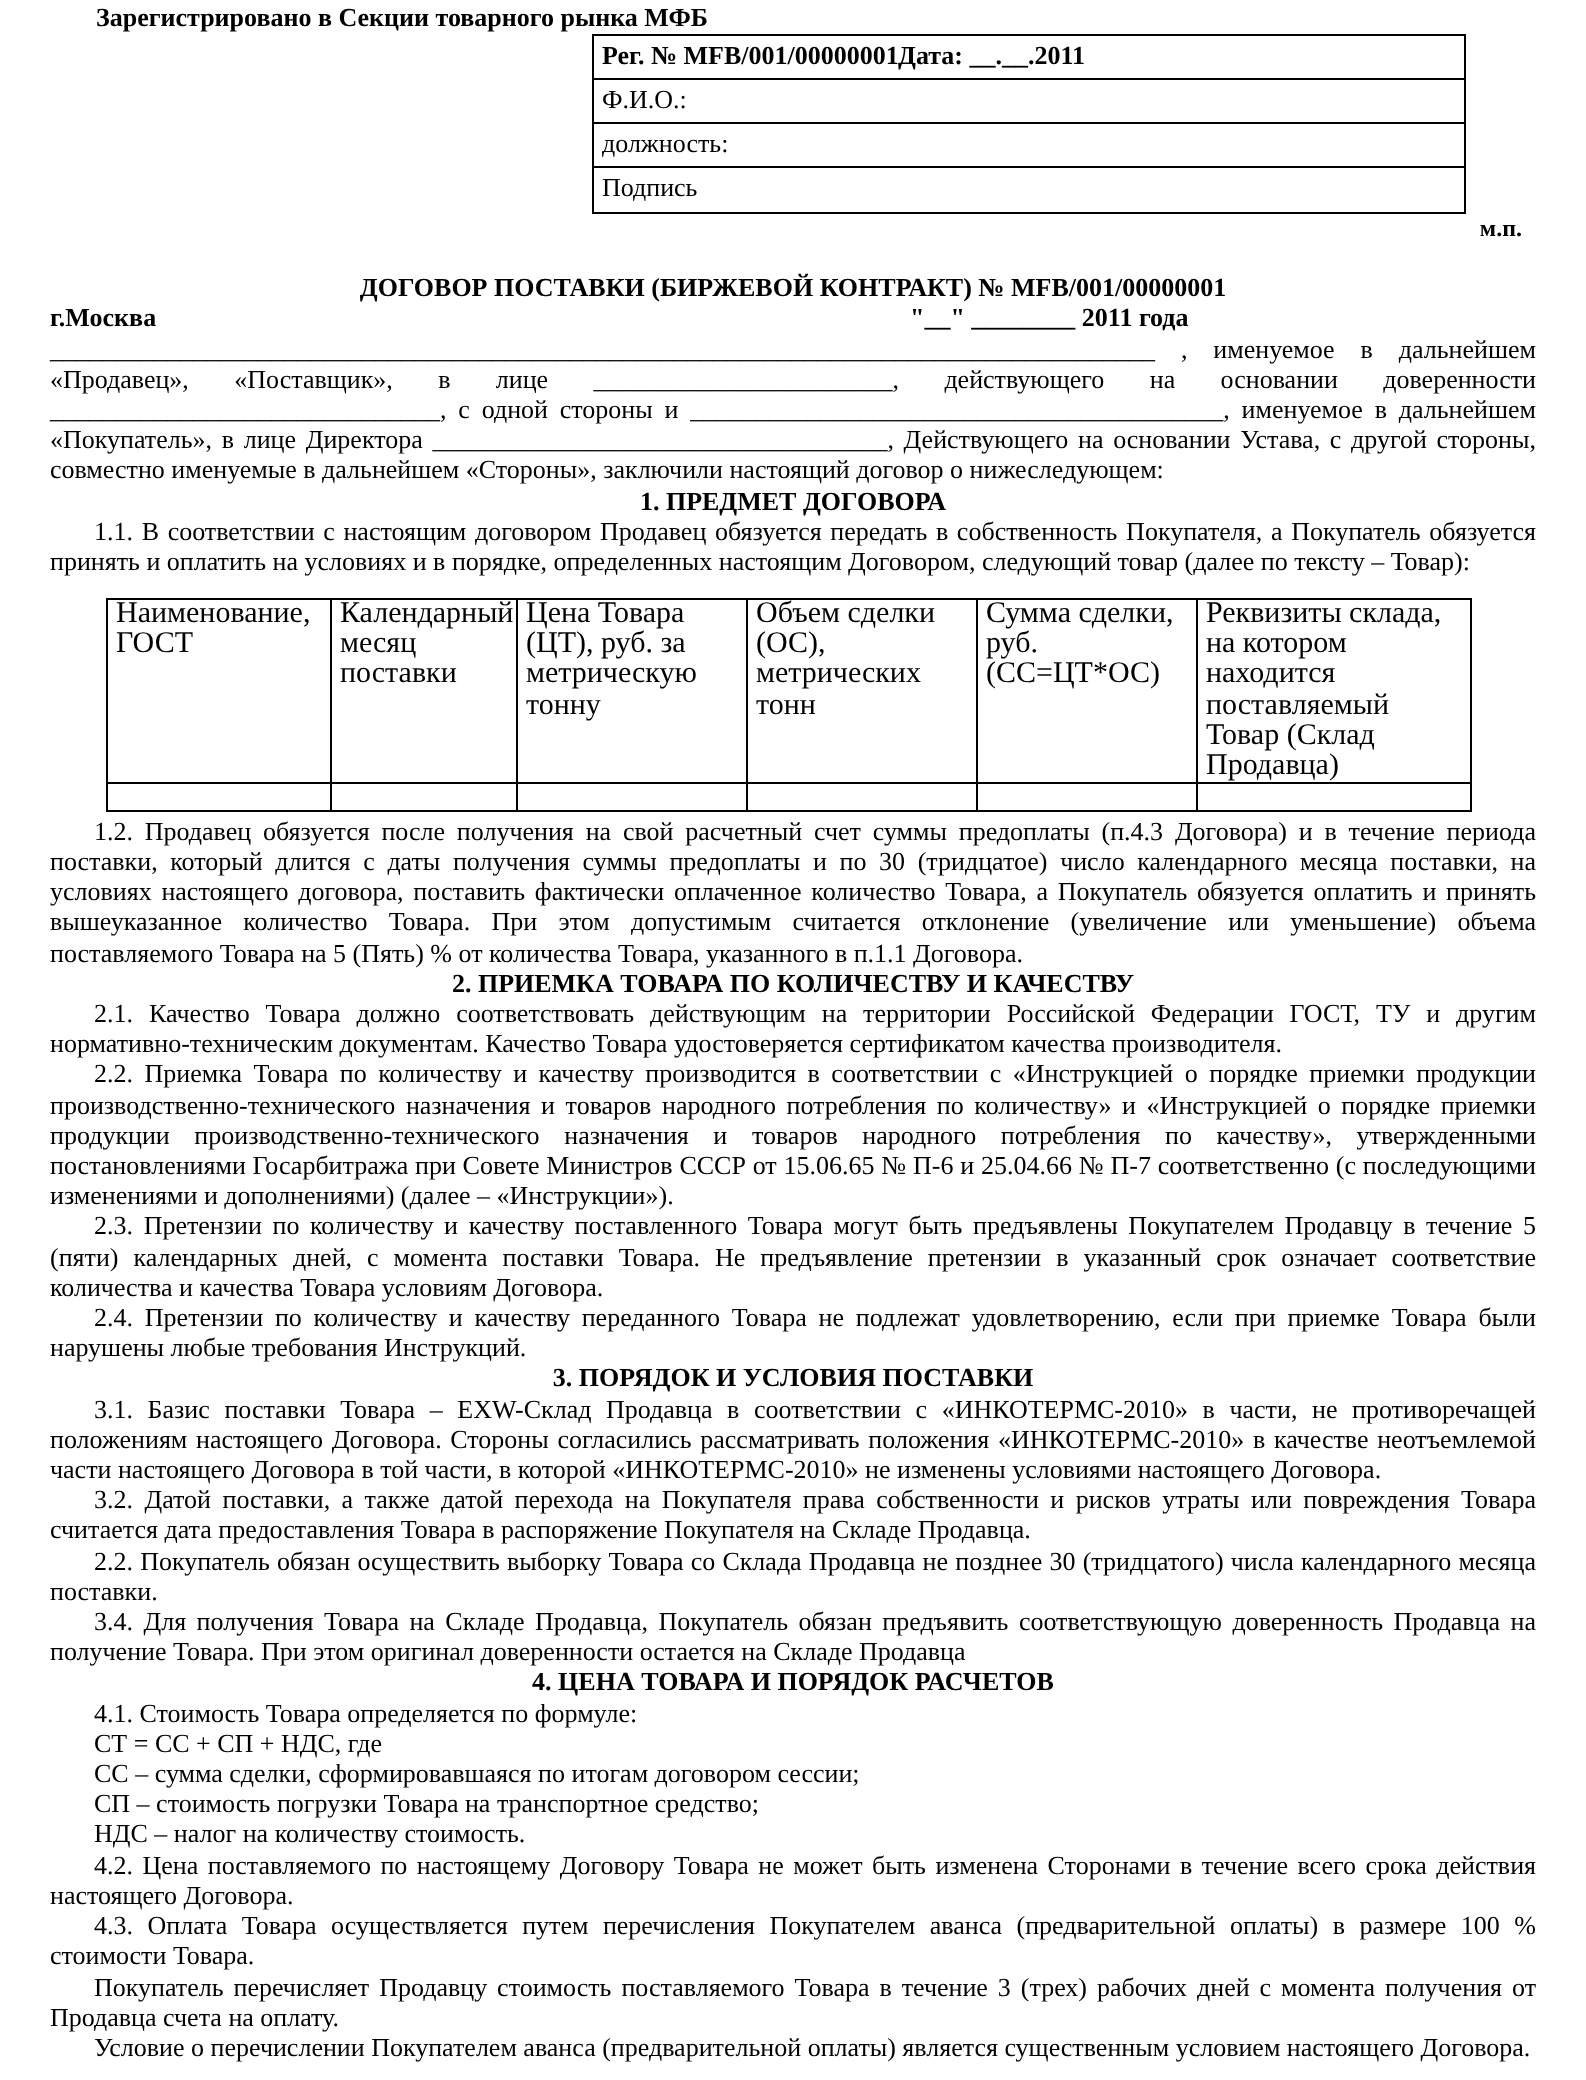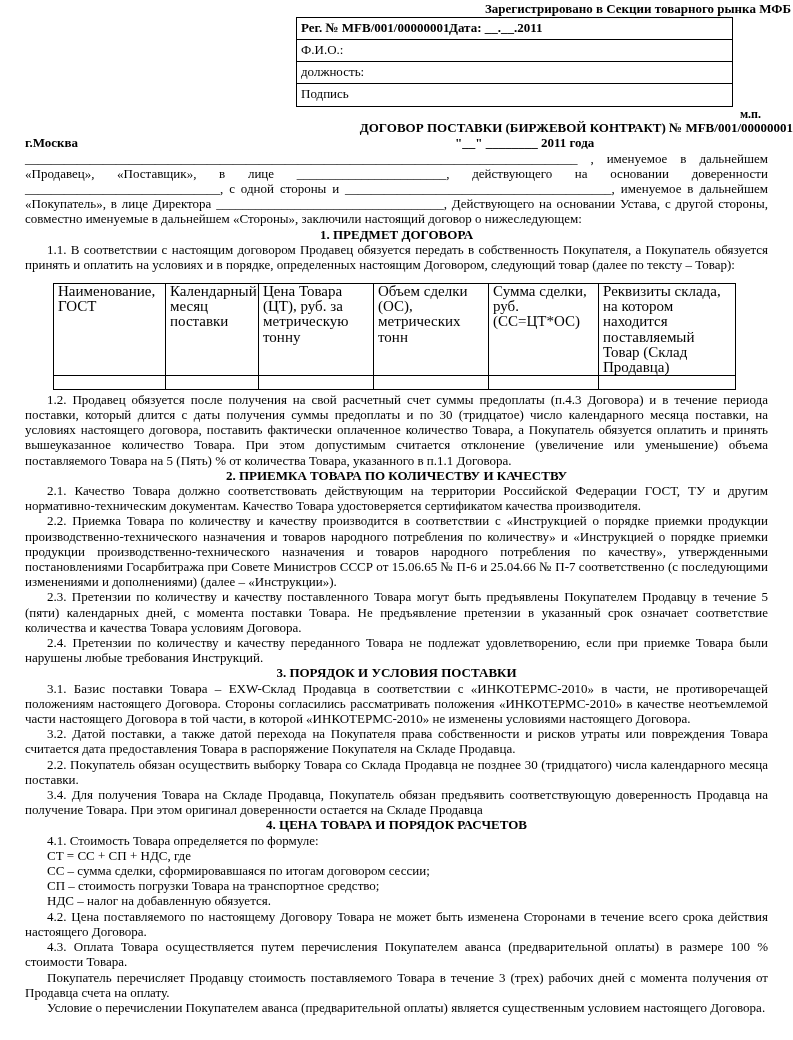--- a/index.html
+++ b/index.html
@@ -2,35 +2,35 @@
 <html><head>
 <meta charset="utf-8">
 <style>
   html,body { margin:0; padding:0; background:#fff; }
   .page {
     position:relative; width:793px; height:1040px; overflow:hidden;
     background:#fff; color:#000;
     font-family:"Liberation Serif", serif;
     font-size:13px; line-height:15.2px;
   }
-  .reg-note { text-align:right; font-weight:bold; padding:1px 2px 0 0; }
+  .reg-note { text-align:left; font-weight:bold; padding:1px 2px 0 0;margin-left:48px; }
   .reg-table {
     margin-left:296px; width:437px; box-sizing:border-box;
     border:1px solid #000; margin-top:1px;
   }
   .reg-row {
     position:relative; height:22px; box-sizing:border-box;
     border-bottom:1px solid #000; padding:2px 4px 0 4px;
     overflow:hidden;
   }
   .reg-row:last-child { border-bottom:none; }
   .reg-row-main { font-weight:bold; }
   .reg-date { position:absolute; left:152px; top:2px; }
   .mp-line { text-align:right; font-weight:bold; font-size:12px; line-height:12px; padding-right:32px; margin-top:1px; }
-  .doc-title { text-align:right; font-weight:bold; margin-top:0px; }
+  .doc-title { text-align:center; font-weight:bold; margin-top:16px; }
   .content { padding:0 25px; text-align:justify; }
   .city-date { position:relative; font-weight:bold; height:15.2px; }
   .date-part { position:absolute; left:430px; top:0; }
   p.para { margin:0; text-indent:22px; }
   p.no-indent { margin:0; text-indent:0; }
   .heading { margin:0; text-align:center; font-weight:bold; text-indent:0; }
   table.goods {
     border-collapse:collapse; table-layout:fixed;
     width:682px; margin:11px 0 2px 28px;
     font-size:15px; line-height:15.1px;
@@ -121,20 +121,20 @@
     <p class="para">3.1. Базис поставки Товара  – EXW-Склад Продавца в соответствии с «ИНКОТЕРМС-2010» в части, не противоречащей положениям настоящего Договора. Стороны согласились рассматривать положения «ИНКОТЕРМС-2010» в качестве неотъемлемой части настоящего Договора в той части, в которой  «ИНКОТЕРМС-2010» не изменены условиями настоящего Договора.</p>
     <p class="para">3.2. Датой поставки, а также датой перехода на Покупателя права собственности и рисков утраты или повреждения Товара считается дата предоставления Товара  в распоряжение Покупателя на Складе Продавца.</p>
     <p class="para">2.2. Покупатель обязан осуществить выборку Товара со Склада Продавца не позднее 30 (тридцатого) числа календарного месяца поставки.</p>
     <p class="para">3.4. Для получения Товара на Складе Продавца, Покупатель обязан предъявить соответствующую доверенность Продавца на получение Товара.  При этом оригинал доверенности остается на Складе Продавца</p>
 
     <p class="heading">4. ЦЕНА ТОВАРА И ПОРЯДОК РАСЧЕТОВ</p>
     <p class="para">4.1. Стоимость Товара  определяется по формуле:</p>
     <p class="para">СТ = СС + СП + НДС, где</p>
     <p class="para">СС – сумма сделки, сформировавшаяся по итогам договором сессии;</p>
     <p class="para">СП – стоимость погрузки Товара на транспортное средство;</p>
-    <p class="para">НДС – налог на добавленную обязуется.</p>
+    <p class="para">НДС – налог на количеству стоимость.</p>
     <p class="para">4.2. Цена поставляемого по настоящему Договору Товара не может быть изменена Сторонами в течение всего срока действия настоящего Договора.</p>
     <p class="para">4.3.  Оплата  Товара осуществляется путем перечисления Покупателем аванса (предварительной оплаты) в размере 100 % стоимости Товара.</p>
     <p class="para">Покупатель перечисляет Продавцу стоимость поставляемого Товара  в течение 3 (трех) рабочих дней с момента получения от Продавца счета на оплату.</p>
     <p class="para">Условие о перечислении Покупателем аванса (предварительной оплаты) является существенным условием настоящего Договора.</p>
 
   </div>
 </div>
 
 </body></html>

